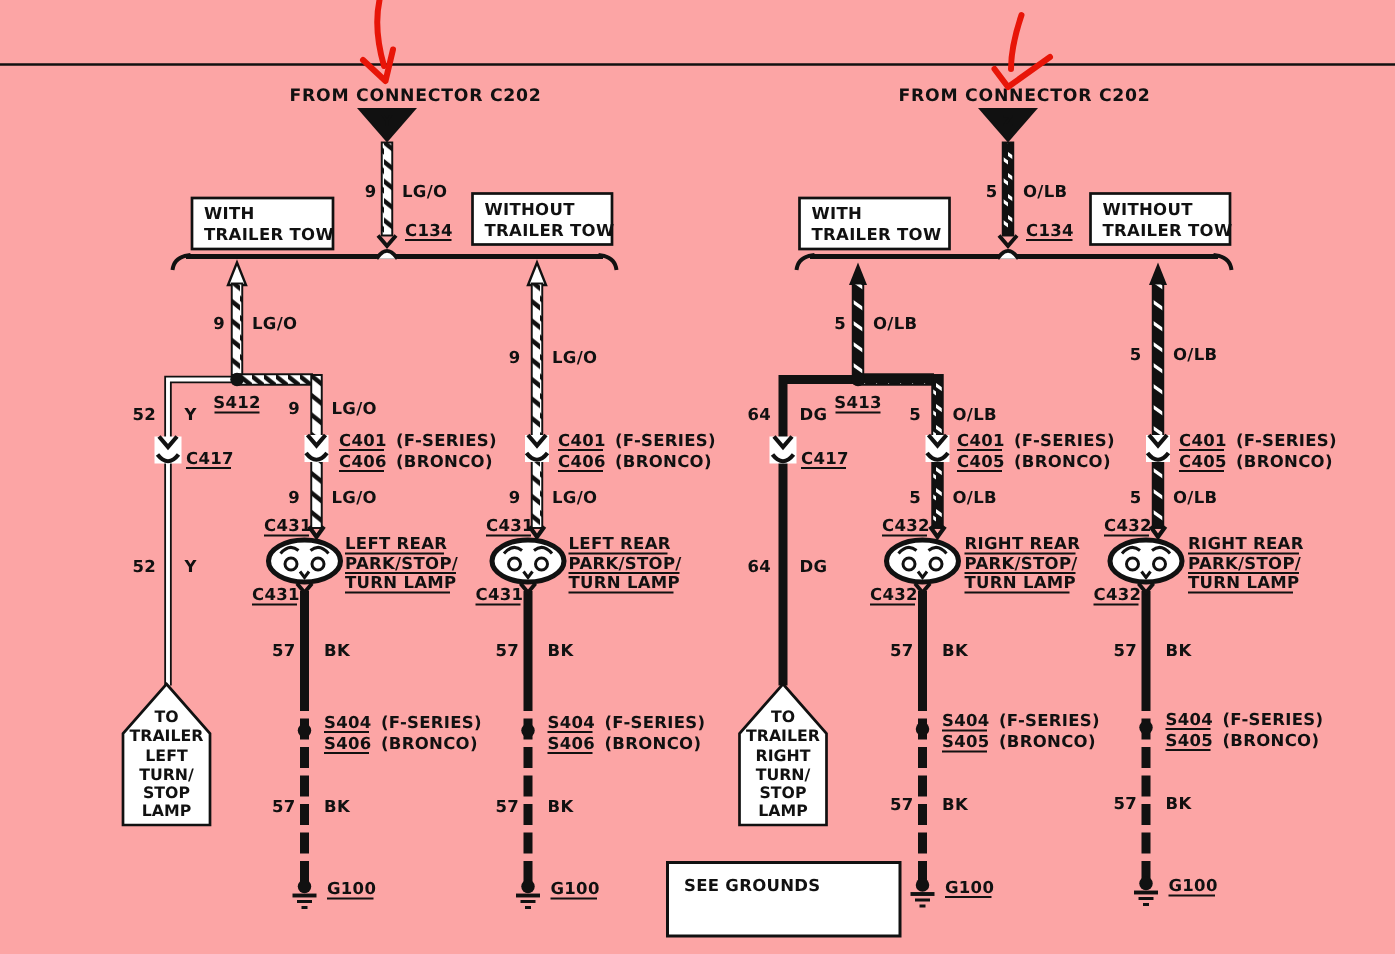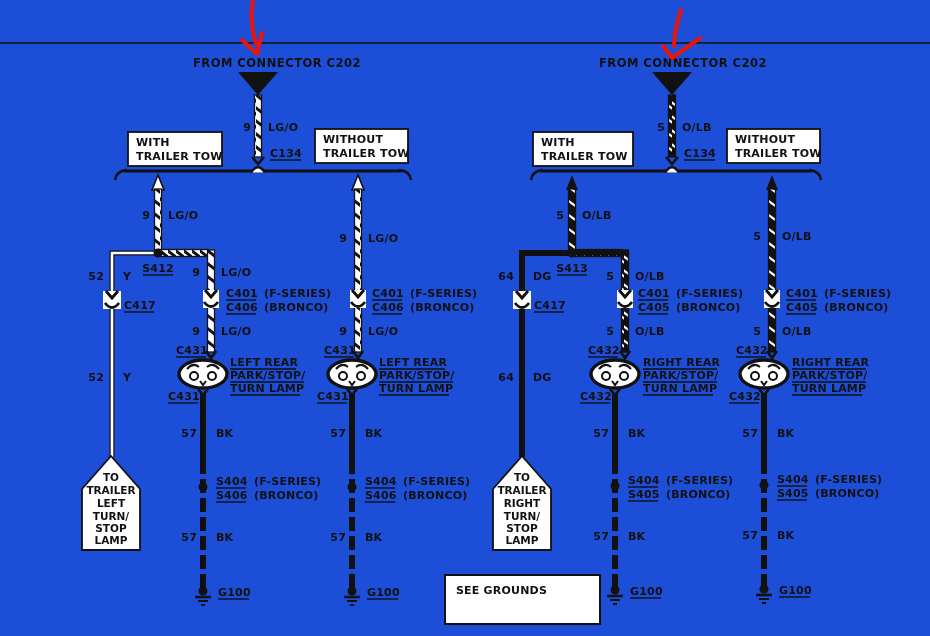--- a/index.html
+++ b/index.html
@@ -1,16 +1,16 @@
 <!DOCTYPE html>
 <html><head>
 <meta charset="utf-8">
 <style>
   html,body{margin:0;padding:0;background:#fff;}
-  .stage{position:relative;width:930px;height:636px;background:#1d4ed8;overflow:hidden;}
+  .stage{position:relative;width:930px;height:636px;background:#fca5a5;overflow:hidden;}
   svg text{font-family:"DejaVu Sans","Liberation Sans",sans-serif;font-weight:700;fill:#111;}
   .t{font-size:11px;letter-spacing:.2px;}
   .hdr{font-size:11.5px;letter-spacing:.5px;}
   .flagtxt{font-size:10.5px;text-anchor:middle;}
   .mid{text-anchor:middle;}
   .end{text-anchor:end;}
   .wh{fill:#fff;}
   .ln{stroke:#111;fill:none;}
   .ul{stroke:#111;stroke-width:1.4;}
 </style>

